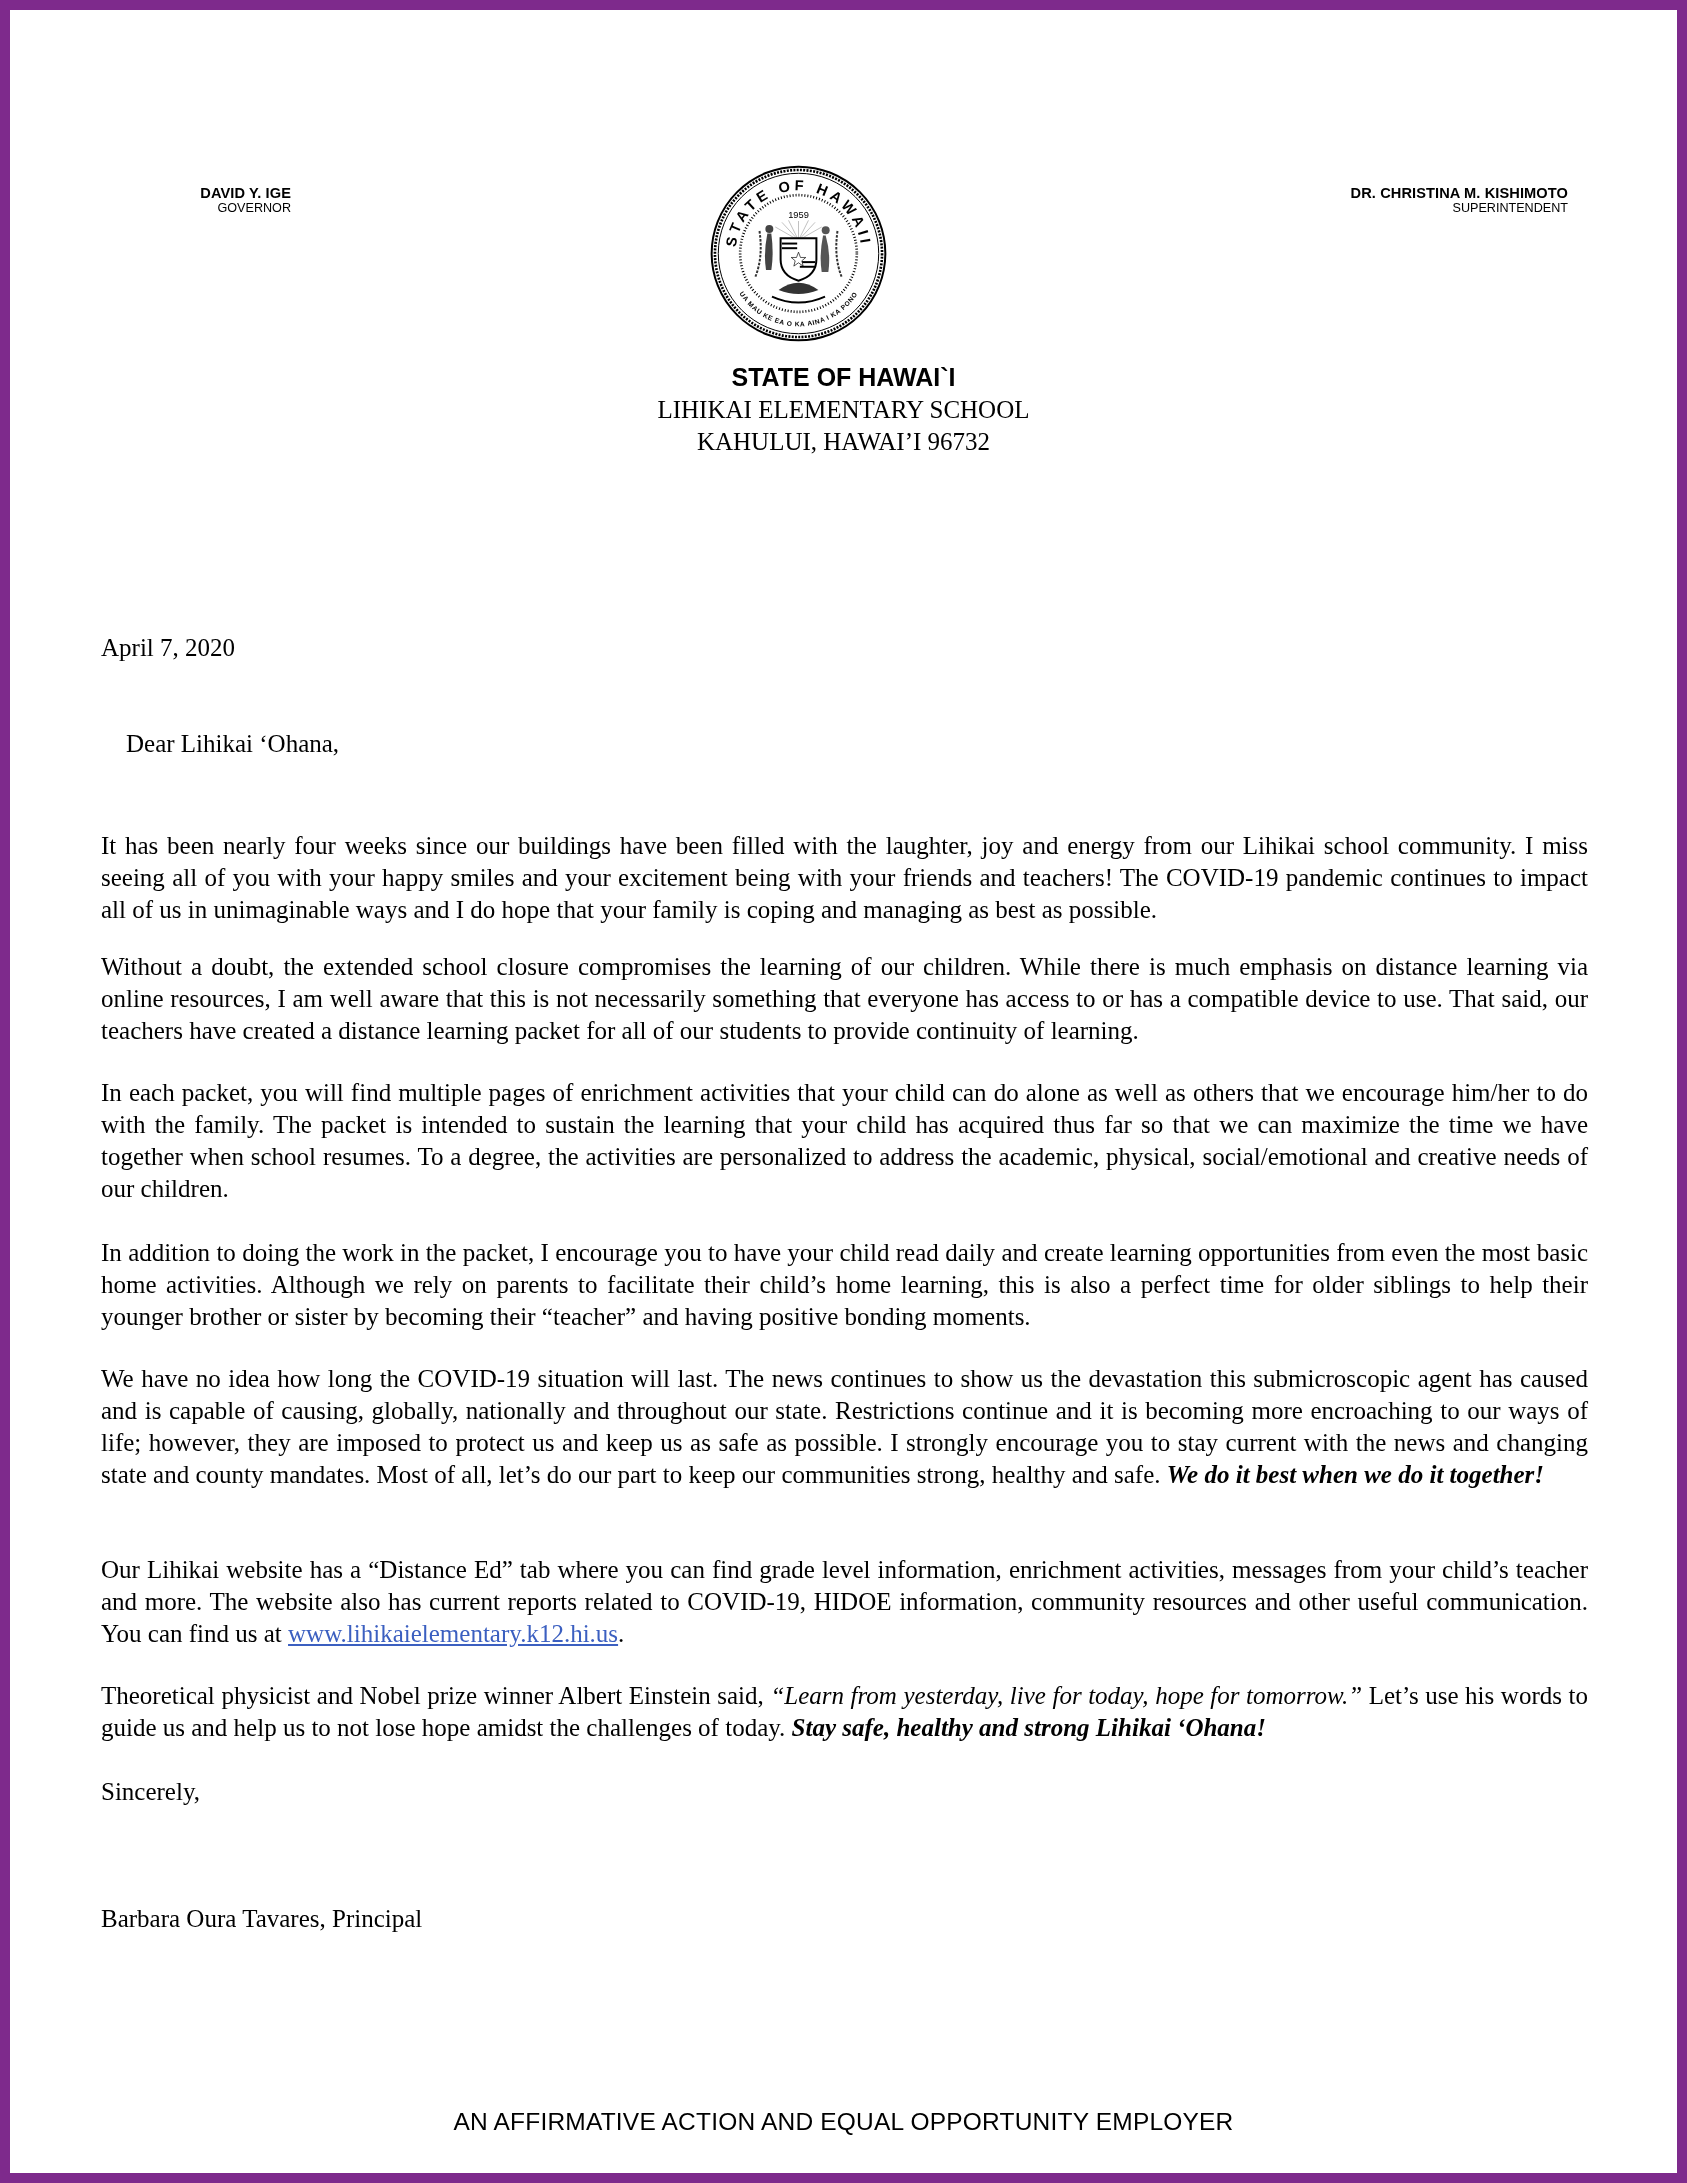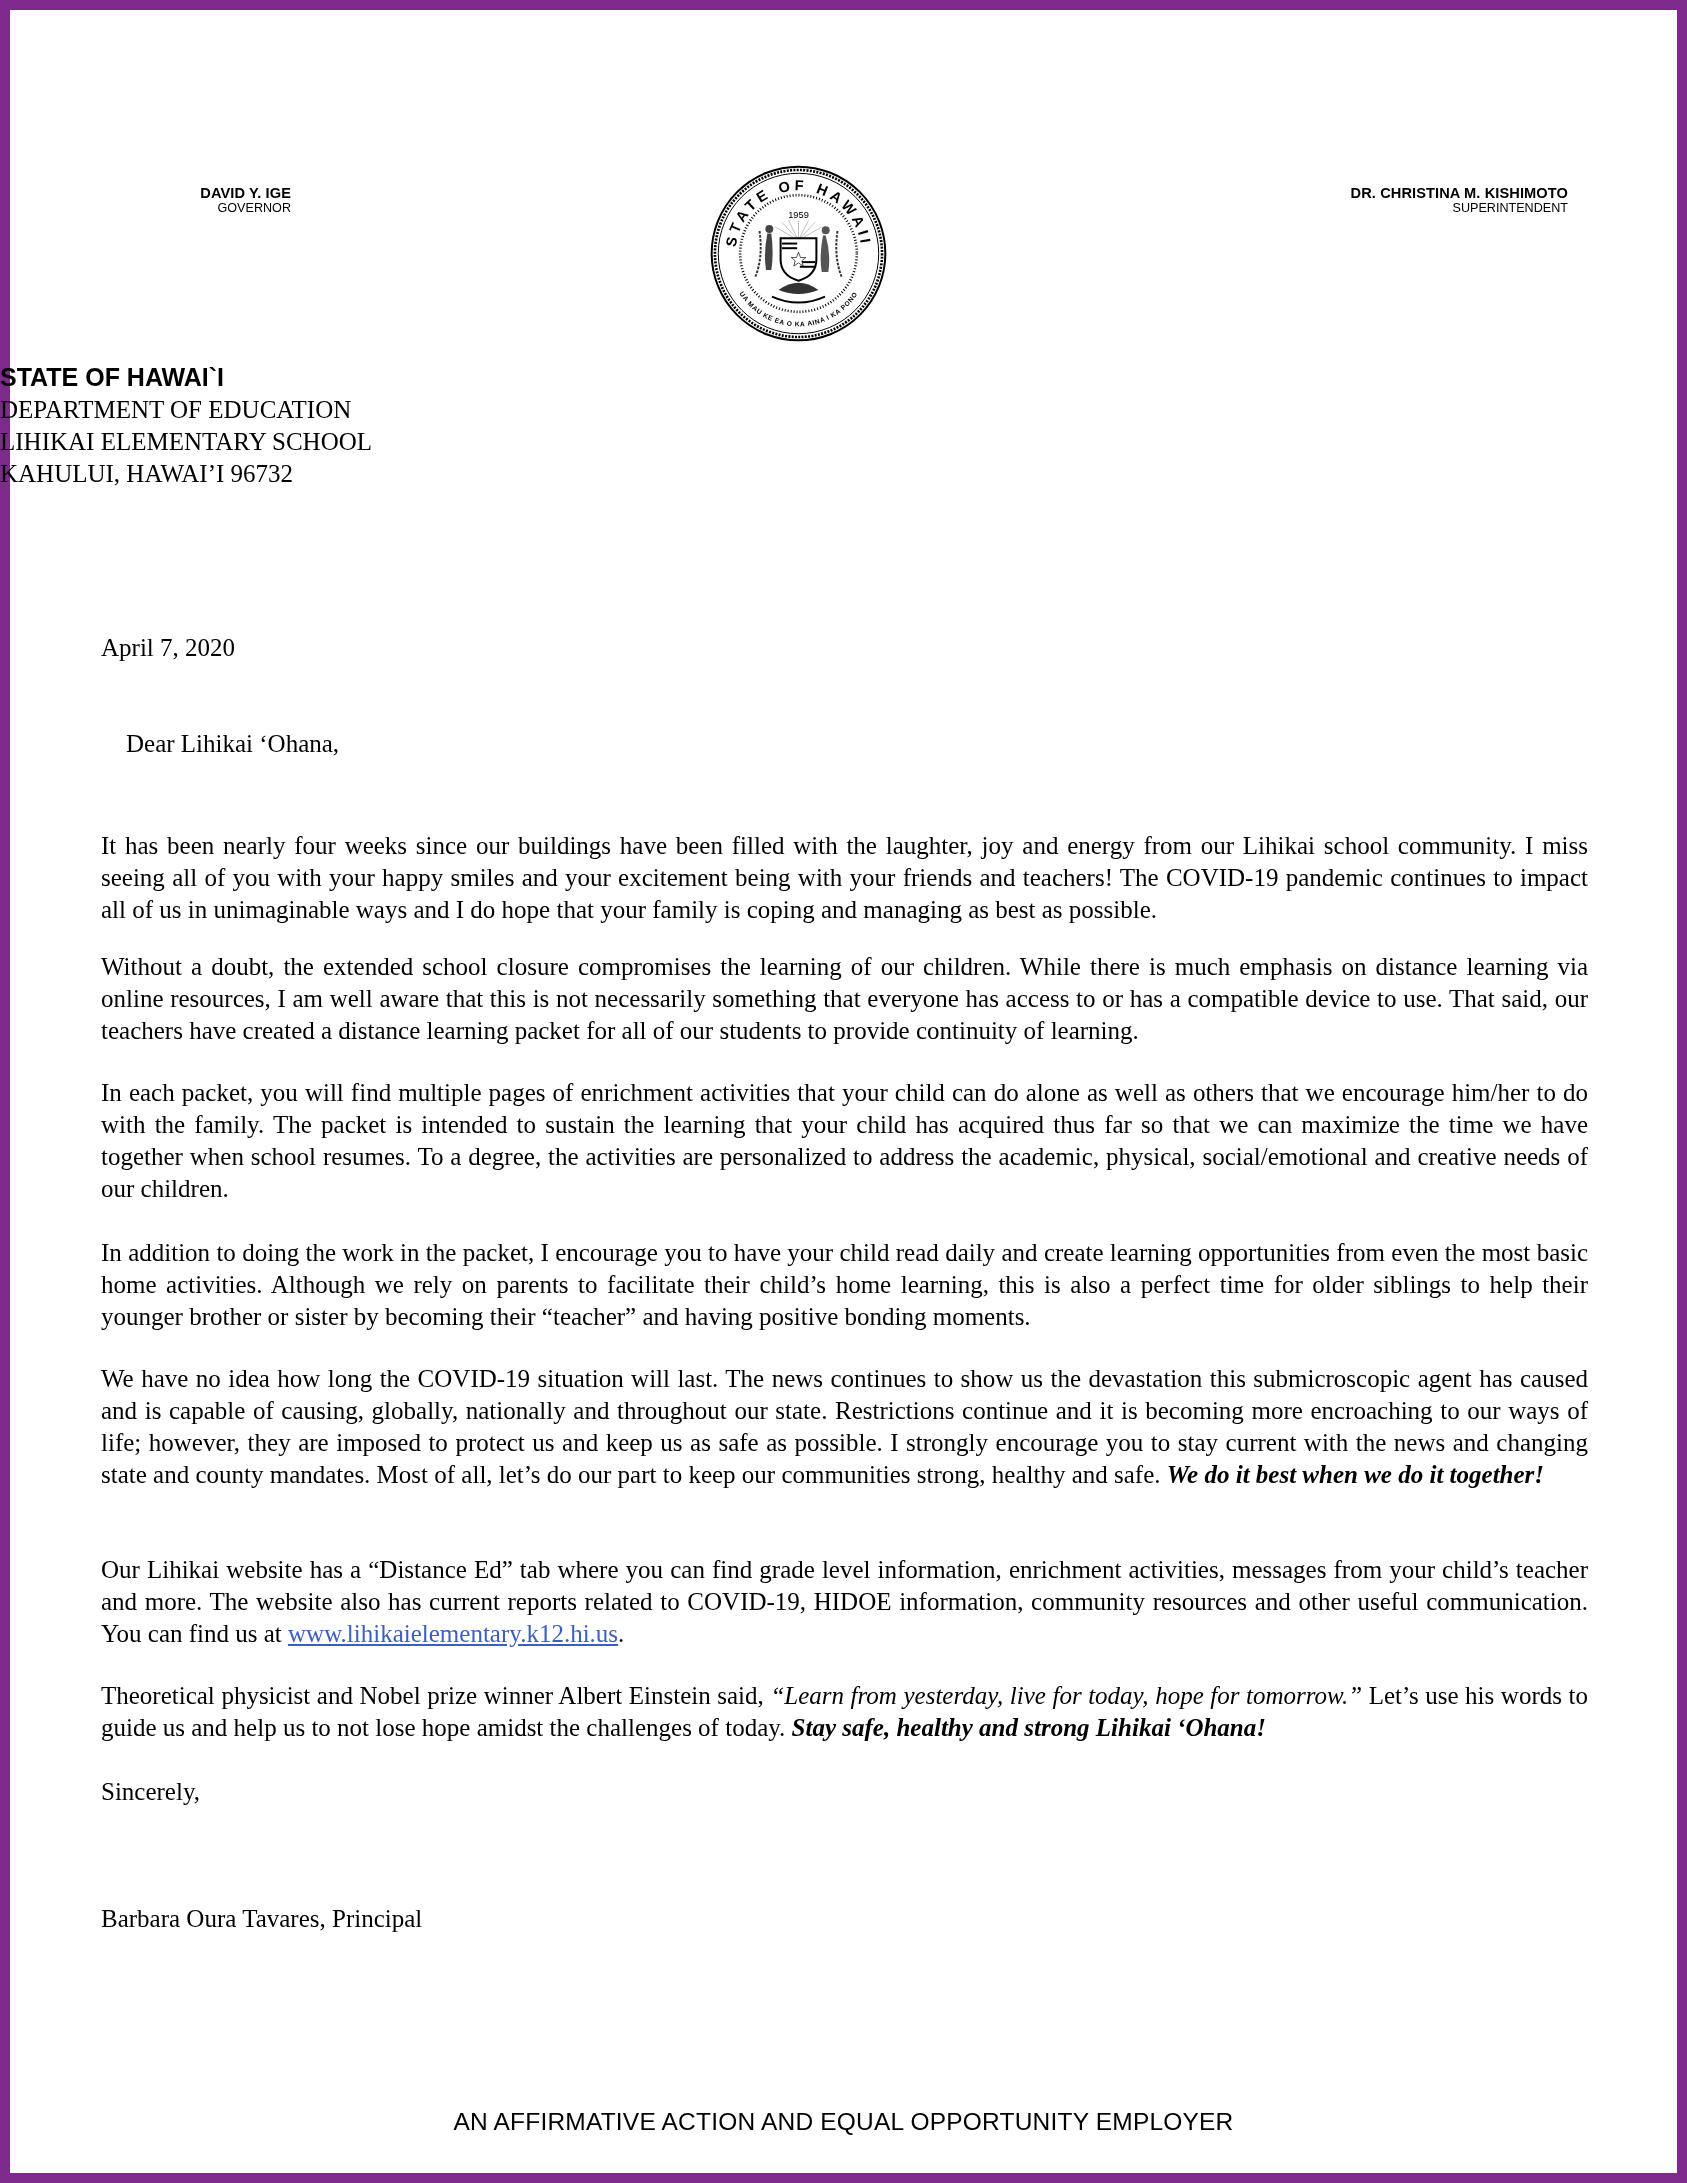--- a/index.html
+++ b/index.html
@@ -16,21 +16,21 @@
 
     .official { position: absolute; text-align: right; color: #000; }
     .official .name { font-weight: bold; font-size: 14.6px; line-height: 16px; letter-spacing: 0.1px; }
     .official .title { font-size: 12.6px; line-height: 14px; }
     #gov { left: 106px; top: 185px; width: 185px; }
     #sup { left: 1250px; top: 185px; width: 318px; }
 
     #seal { position: absolute; left: 709px; top: 164px; width: 179px; height: 179px; }
 
     .letterhead {
-      position: absolute; left: 0; width: 1687px; top: 361px; color: #000;
+      position: absolute; left: 0; width: 1687px; top: 361px; text-align: center; color: #000;
     }
     .letterhead .l1 { font-weight: bold; font-size: 25px; line-height: 33px; }
     .letterhead .ln { font-size: 25px; line-height: 32px; }
     .letterhead .lb { font-weight: normal; font-size: 25px; line-height: 32px; }
 
     .body-text {
       position: absolute; left: 101px; width: 1487px; color: #000;
       font-size: 25px; line-height: 32px;
     }
     .body-text p { margin: 0; text-align: justify; }
@@ -109,21 +109,20 @@
   </svg>
 </div>
 
 <div id="sup" class="official sans">
   <div class="name">DR. CHRISTINA M. KISHIMOTO</div>
   <div class="title">SUPERINTENDENT</div>
 </div>
 
 <div class="letterhead">
   <div class="l1 sans">STATE OF HAWAI`I</div>
-  <div class="ln serif">DEPARTMENT OF EDUCATION</div>
   <div class="lb serif">LIHIKAI ELEMENTARY SCHOOL</div>
   <div class="ln serif">KAHULUI, HAWAI’I  96732</div>
 </div>
 
 <div id="date" class="body-text serif">
   <p>April 7, 2020</p>
 </div>
 
 <div id="salutation" class="body-text serif">
   <p>Dear Lihikai ‘Ohana,</p>

